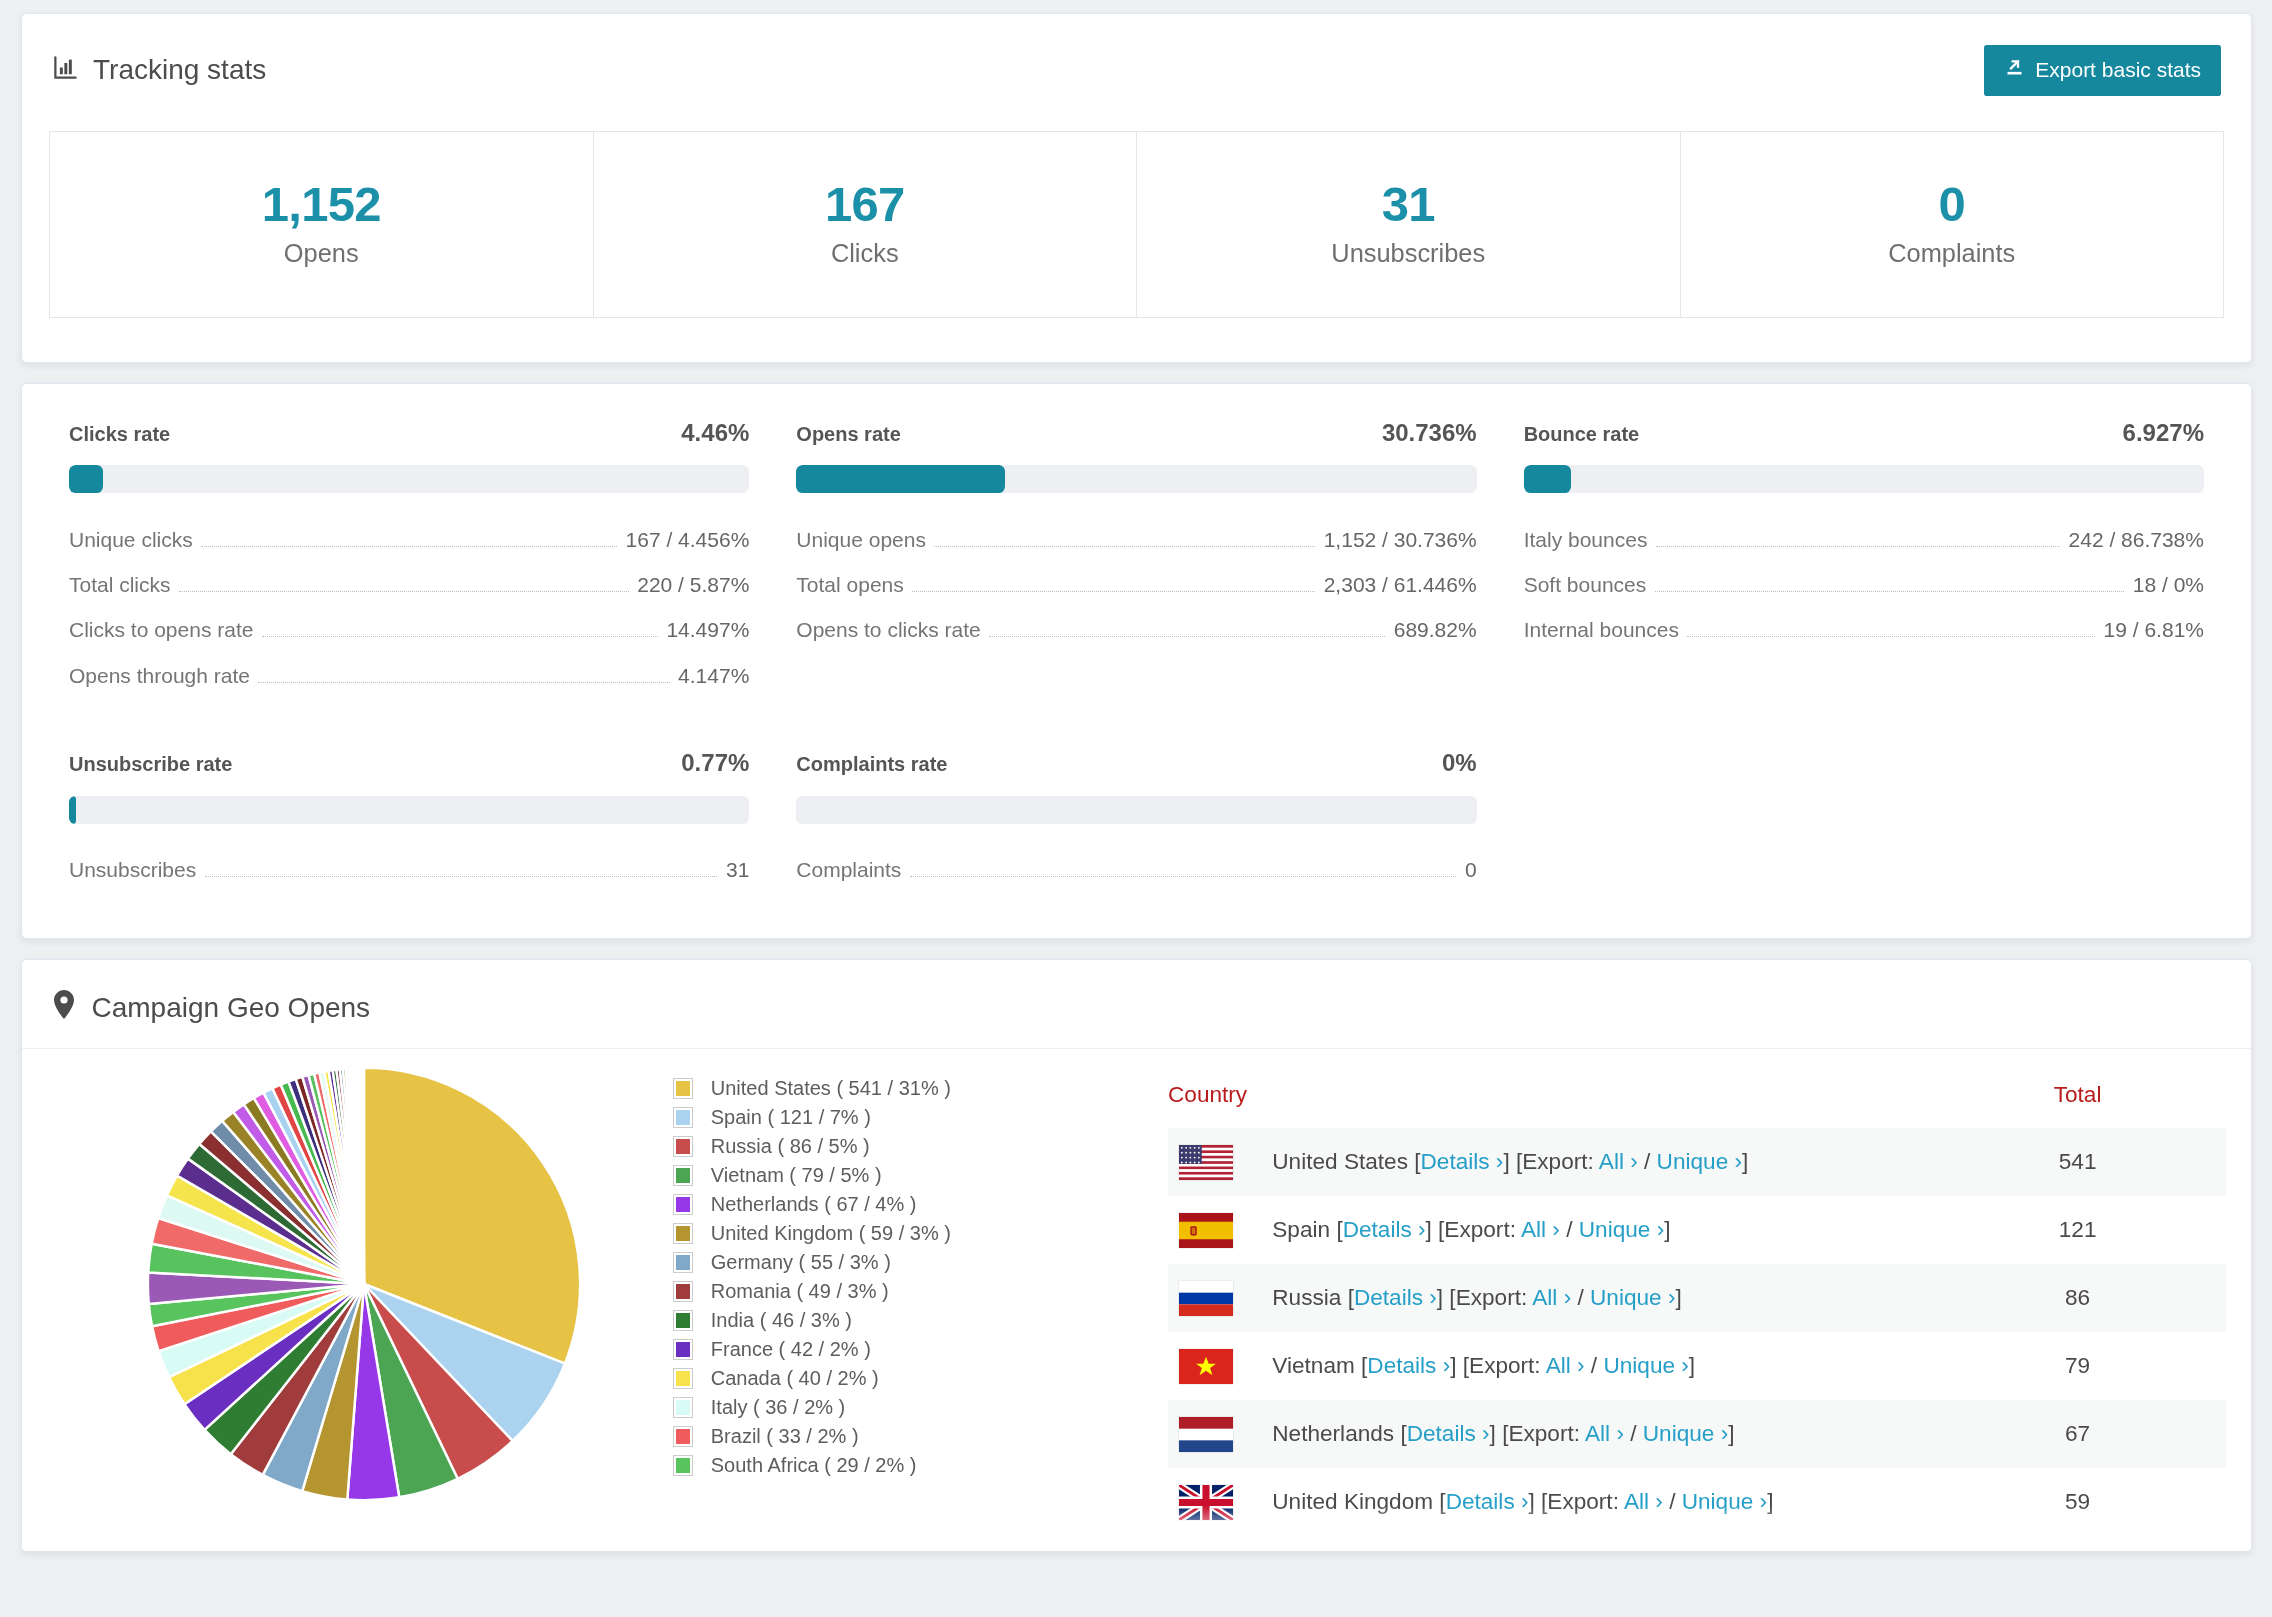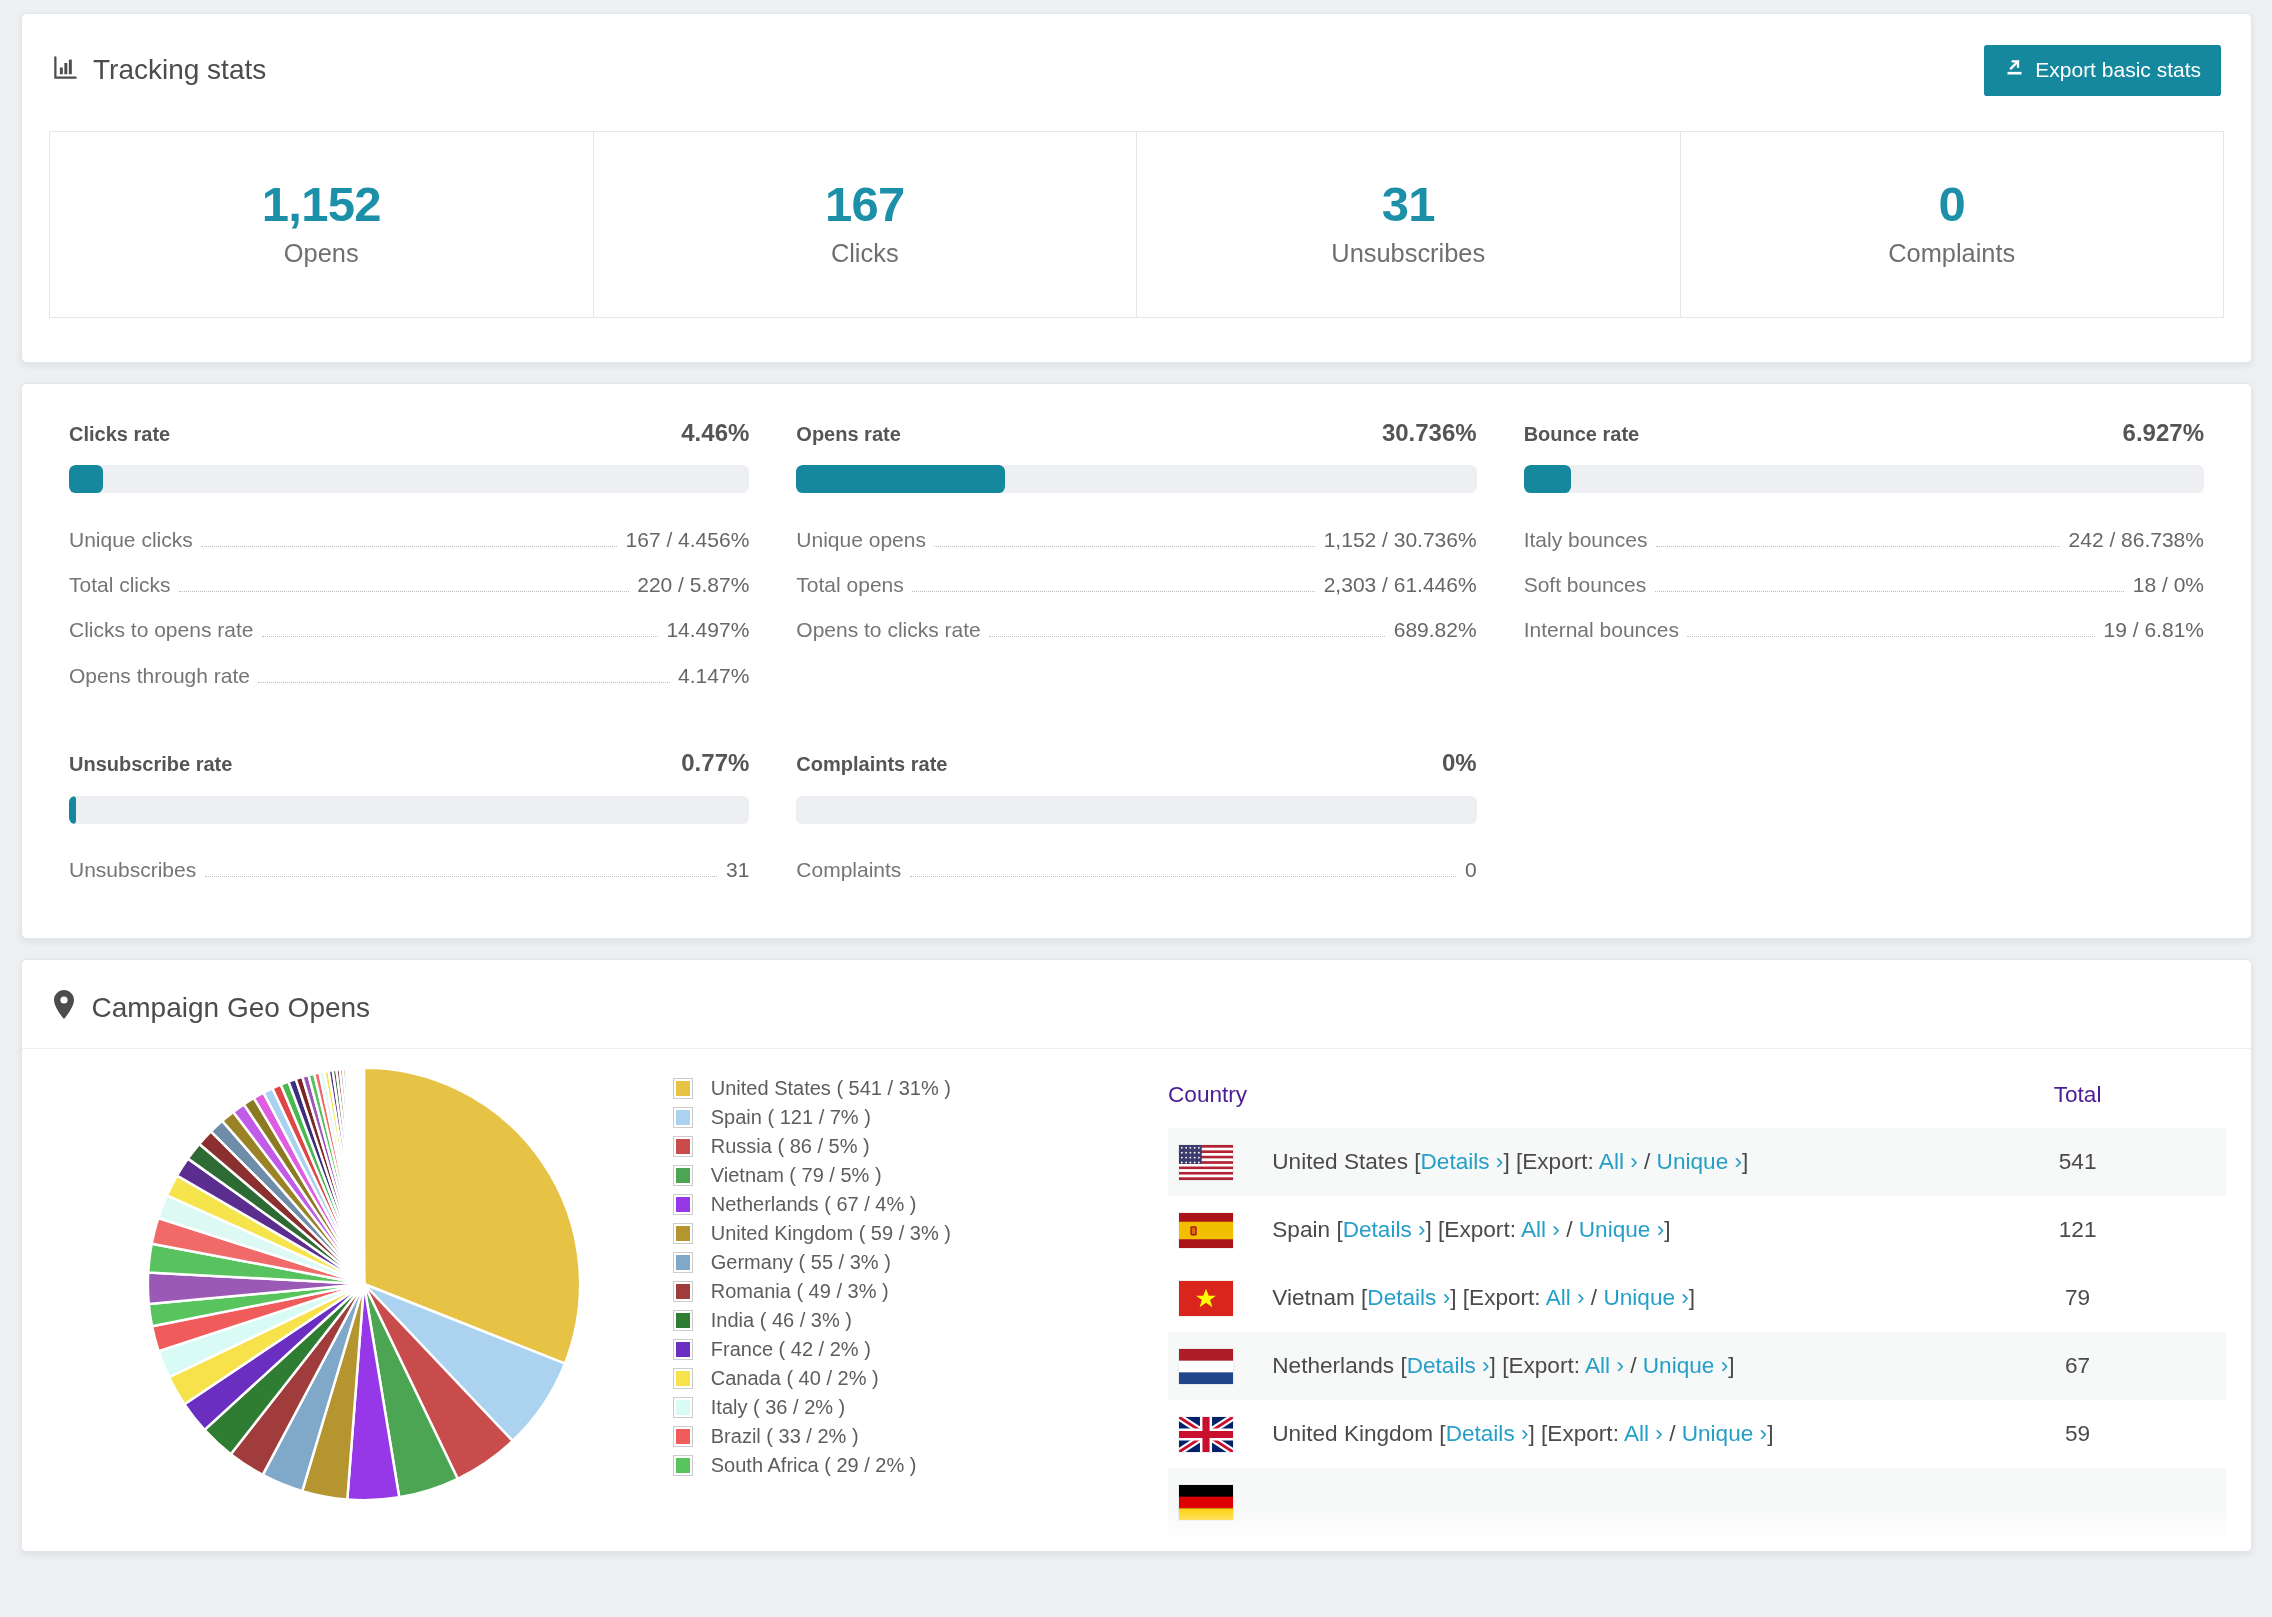--- a/index.html
+++ b/index.html
@@ -67,21 +67,21 @@
   .geo-divider { height:0.7px; background:#efefef; }
   .geo-content { display:flex; align-items:flex-start; padding:7px 25.4px 0 31px; }
   .pie-box { width:621px; flex:none; padding-top:2.8px; }
   .pie-box svg { display:block; margin-left:85px; }
   .legend { list-style:none; width:494px; flex:none; padding-top:18.4px; }
   .legend li { display:flex; align-items:center; gap:18.4px; height:29px; font-size:20px; color:#5d5d5d; }
   .swatch { width:18.4px; height:18.4px; flex:none; border:2.1px solid #fff; outline:0.7px solid #ccc; }
   .geo-table-wrap { flex:1; padding-top:8.5px; }
   table.geo { width:100%; border-collapse:collapse; }
   table.geo th {
-    font-size:22.6px; font-weight:400; color:#4c1d95; text-align:left;
+    font-size:22.6px; font-weight:400; color:#b91c1c; text-align:left;
     padding:18.4px 0 20px 0;
   }
   table.geo th.total, table.geo td.total { text-align:center; width:296px; }
   table.geo td { font-size:22.6px; color:#4a4a4a; height:68px; }
   table.geo tr.odd { background:#f7f8f8; }
   .country-cell { display:flex; align-items:center; gap:39px; padding-left:11.3px; }
   .flag { width:54px; height:35px; flex:none; display:block; box-shadow:0 0 0 0.7px rgba(0,0,0,0.08); }
   .lnk { color:#259fc8; text-decoration:none; cursor:pointer; }
   .dark { color:#4a4a4a; }
   .geo-fade {
@@ -444,20 +444,33 @@
                       <rect width="76" height="12.5" fill="#AA151B"></rect>
                       <rect y="37.5" width="76" height="12.5" fill="#AA151B"></rect>
                       <rect x="16" y="19" width="9" height="13" rx="2" fill="#AA151B"></rect>
                       <rect x="18" y="21" width="5" height="9" fill="#F1BF00" opacity="0.55"></rect>
                     </svg>
                     <span><span>Spain</span> <span class="dark">[</span><a class="lnk">Details ›</a><span class="dark">]</span> <span class="dark">[Export:</span> <a class="lnk">All ›</a><span class="dark"> / </span><a class="lnk">Unique ›</a><span class="dark">]</span></span>
                   </div>
                 </td>
                 <td class="total">121</td>
               </tr>
+              <tr class="odd">
+                <td>
+                  <div class="country-cell">
+                    <svg class="flag" viewBox="0 0 76 50" preserveAspectRatio="none">
+                      <rect width="76" height="50" fill="#fff"></rect>
+                      <rect y="16.666666666666668" width="76" height="16.666666666666668" fill="#0039A6"></rect>
+                      <rect y="33.333333333333336" width="76" height="16.666666666666668" fill="#D52B1E"></rect>
+                    </svg>
+                    <span><span>Russia</span> <span class="dark">[</span><a class="lnk">Details ›</a><span class="dark">]</span> <span class="dark">[Export:</span> <a class="lnk">All ›</a><span class="dark"> / </span><a class="lnk">Unique ›</a><span class="dark">]</span></span>
+                  </div>
+                </td>
+                <td class="total">86</td>
+              </tr>
               <tr>
                 <td>
                   <div class="country-cell">
                     <svg class="flag" viewBox="0 0 76 50" preserveAspectRatio="none">
                       <rect width="76" height="50" fill="#DA251D"></rect>
                       <polygon points="38,11 41.8,21 52,21 43.8,27.2 47,37.5 38,31 29,37.5 32.2,27.2 24,21 34.2,21" fill="#FFFF00"></polygon>
                     </svg>
                     <span><span>Vietnam</span> <span class="dark">[</span><a class="lnk">Details ›</a><span class="dark">]</span> <span class="dark">[Export:</span> <a class="lnk">All ›</a><span class="dark"> / </span><a class="lnk">Unique ›</a><span class="dark">]</span></span>
                   </div>
                 </td>

